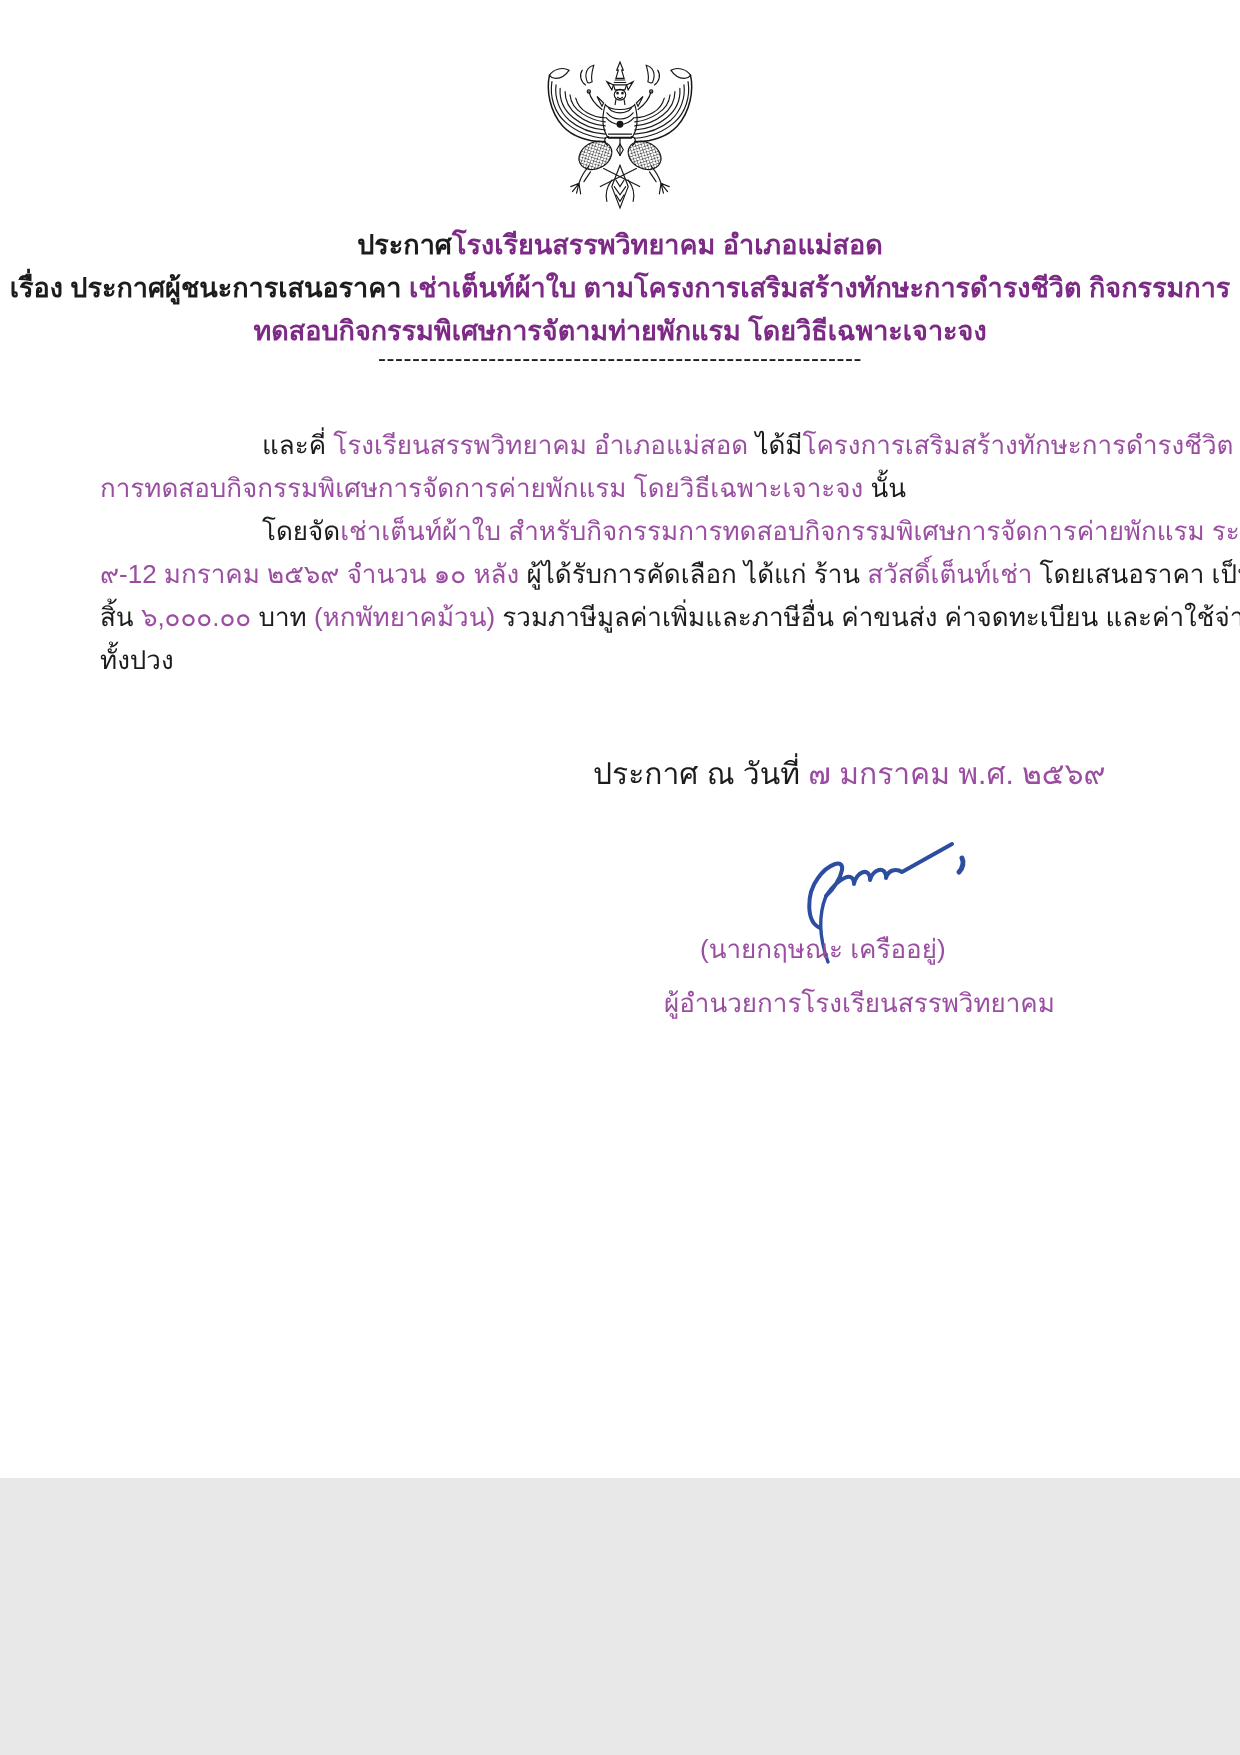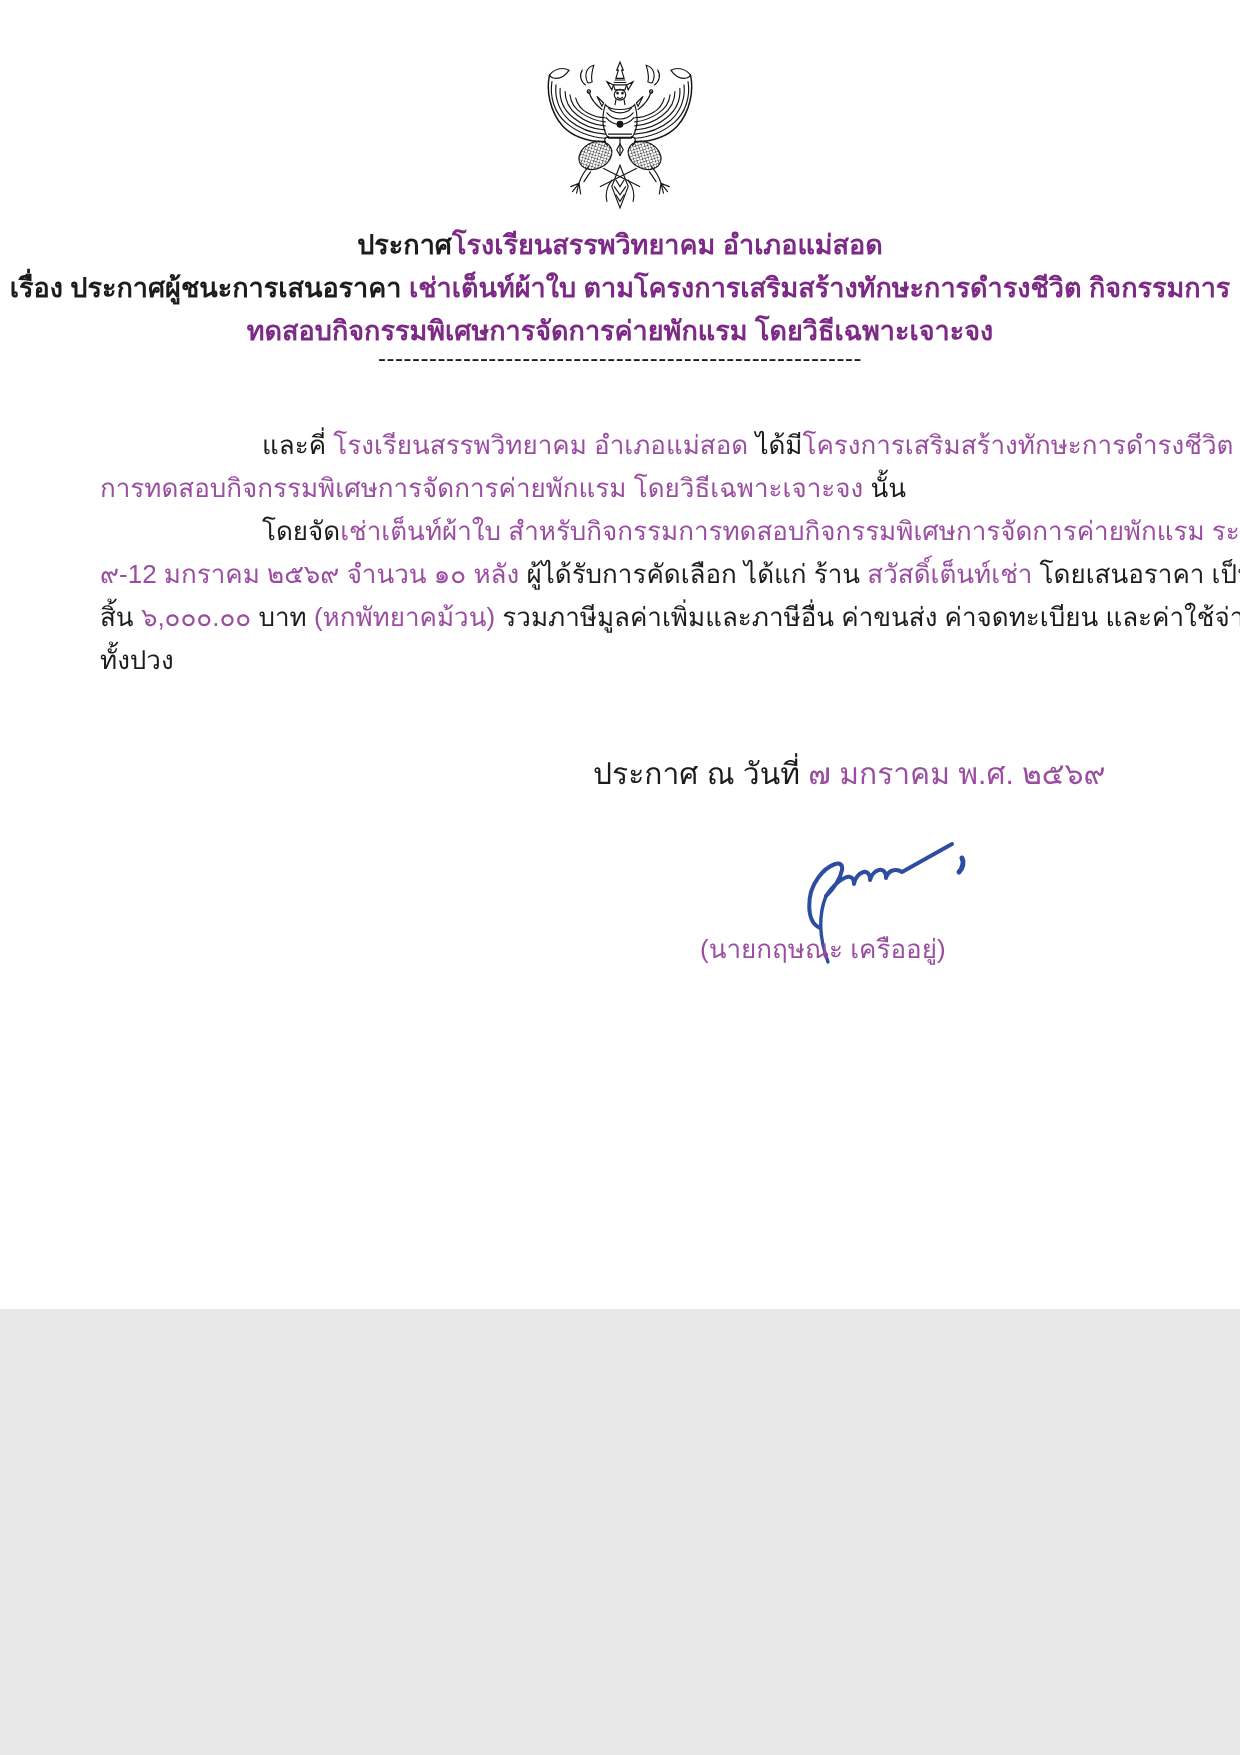--- a/index.html
+++ b/index.html
@@ -5,21 +5,21 @@
   :root{
     --dark:#1c1c1c;
     --purple-heading:#7d2a86;
     --purple-body:#9a4da1;
     --signature-blue:#2d4da0;
     --page-bg:#ffffff;
   }
   html,body{margin:0;padding:0;background:#e8e8e8;}
   .page{
     position:relative;
-    width:1240px;height:1309px;
+    width:1240px;height:1478px;
     margin:0 auto;
     background:var(--page-bg);
     font-family:"Liberation Sans","DejaVu Sans",sans-serif;
     color:var(--dark);
     overflow:hidden;
   }
   .emblem{position:absolute;left:538px;top:56px;width:164px;height:162px;}
   .emblem svg{width:100%;height:100%;}
 
   .heading{
@@ -117,21 +117,21 @@
       <path d="M100,99 L100,120"></path>
       <path d="M100,106 L96,113 L100,120 L104,113 Z"></path>
       <path d="M100,132 L90,158 L100,184 L110,158 Z"></path>
       <path d="M95,150 L100,158 L105,150 M93,158 L100,168 L107,158 M95,168 L100,176 L105,168"></path>
     </svg>
   </div>
 
   <div class="heading">
     <div><span class="dk">ประกาศ</span><span class="pb">โรงเรียนสรรพวิทยาคม อำเภอแม่สอด</span></div>
     <div><span class="dk">เรื่อง ประกาศผู้ชนะการเสนอราคา </span><span class="pb">เช่าเต็นท์ผ้าใบ ตามโครงการเสริมสร้างทักษะการดำรงชีวิต กิจกรรมการ</span></div>
-    <div><span class="pb">ทดสอบกิจกรรมพิเศษการจัดการค่ายพักแรม โดยวิธีเฉพาะเจาะจง</span></div>
+    <div><span class="pb">ทดสอบกิจกรรมพิเศษการจัตามท่ายพักแรม โดยวิธีเฉพาะเจาะจง</span></div>
   </div>
   <div class="sep">---------------------------------------------------------</div>
 
   <div class="bodytext">
     <div class="bline indent"><span>และคี่ </span><span class="pp">โรงเรียนสรรพวิทยาคม อำเภอแม่สอด </span><span>ได้มี</span><span class="pp">โครงการเสริมสร้างทักษะการดำรงชีวิต กิจกรรม</span></div>
     <div class="bline"><span class="pp">การทดสอบกิจกรรมพิเศษการจัดการค่ายพักแรม โดยวิธีเฉพาะเจาะจง</span><span>  นั้น</span></div>
     <div class="bline indent"><span>โดยจัด</span><span class="pp">เช่าเต็นท์ผ้าใบ สำหรับกิจกรรมการทดสอบกิจกรรมพิเศษการจัดการค่ายพักแรม ระหว่างวันที่</span></div>
     <div class="bline"><span class="pp">๙-12 มกราคม ๒๕๖๙ จำนวน ๑๐ หลัง </span><span>ผู้ได้รับการคัดเลือก ได้แก่ ร้าน </span><span class="pp">สวัสดิ์เต็นท์เช่า </span><span>โดยเสนอราคา เป็นเงินทั้ง</span></div>
     <div class="bline"><span>สิ้น </span><span class="pp">๖,๐๐๐.๐๐ </span><span>บาท </span><span class="pp">(หกพัทยาคม้วน)</span><span> รวมภาษีมูลค่าเพิ่มและภาษีอื่น ค่าขนส่ง ค่าจดทะเบียน และค่าใช้จ่ายอื่น ๆ</span></div>
     <div class="bline">ทั้งปวง</div>
@@ -141,14 +141,15 @@
 
   <div class="signature">
     <svg viewBox="0 0 190 140" xmlns="http://www.w3.org/2000/svg" fill="none" stroke="#2d4da0" stroke-width="4" stroke-linecap="round" stroke-linejoin="round">
       <path d="M28,96 C14,90 14,62 26,46 C36,32 52,26 50,38 C48,48 40,58 34,64 C46,46 62,38 62,52 C64,40 78,34 78,48 C80,38 94,32 94,46 C96,38 104,36 110,40 C124,32 146,20 160,12"></path>
       <path d="M170,26 C172,30 171,36 167,40" stroke-width="5"></path>
       <path d="M34,64 C26,84 28,108 36,130" stroke-width="3.4"></path>
     </svg>
   </div>
 
   <div class="signer-name">(นายกฤษณะ เครืออยู่)</div>
+  <div class="signer-title">ผู้อำนวยการโรงเรียนสรรพวิทยาคม</div>
 
 </div>
 
 </body></html>

